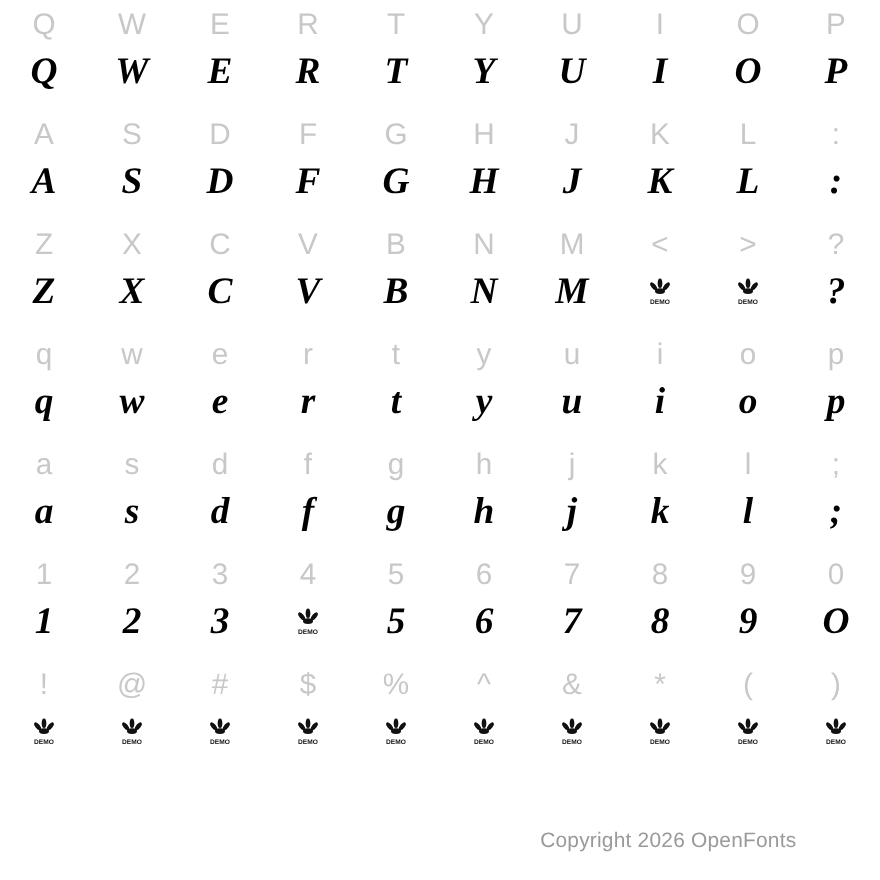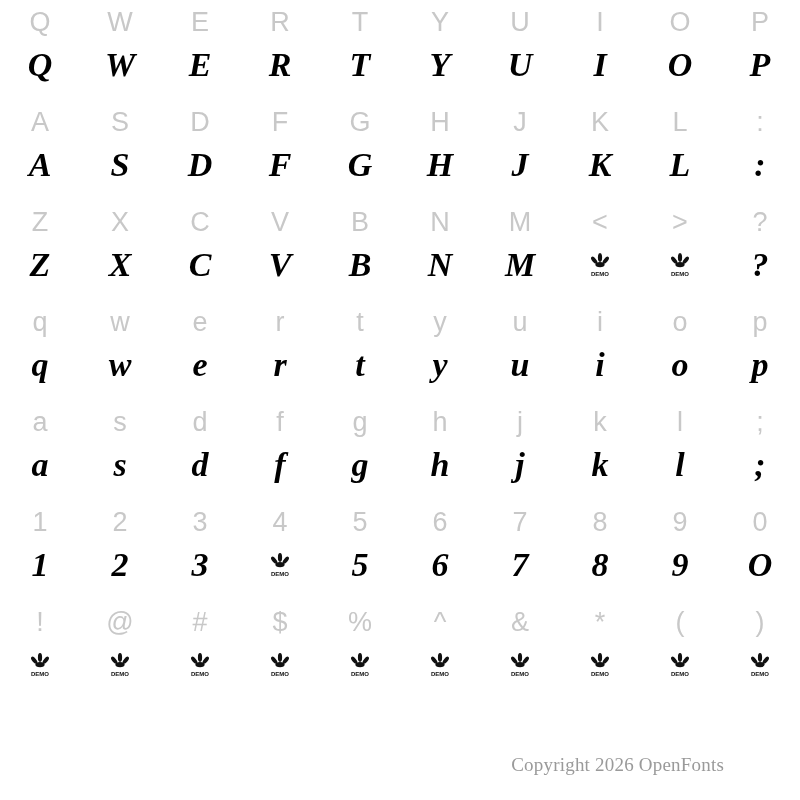--- a/index.html
+++ b/index.html
@@ -79,21 +79,21 @@
   .demo-mark svg {
     display: block;
   }
   .footer {
     position: absolute;
     left: 0;
     right: 0;
     bottom: 24px;
     text-align: right;
     padding-right: 76px;
-    font-family: Liberation Serif, serif;
+    font-family: Liberation Sans, sans-serif;
     font-size: 19px;
     color: #9a9a9a;
     letter-spacing: 0.2px;
   }
 </style>
 </head>
 <body>
 
 <div class="sheet">
 

